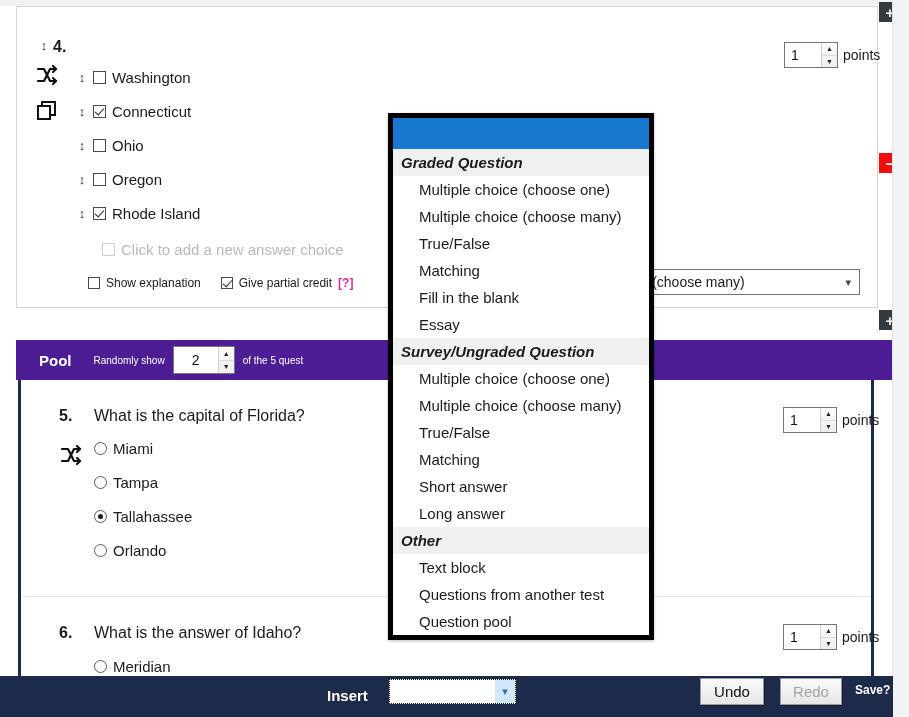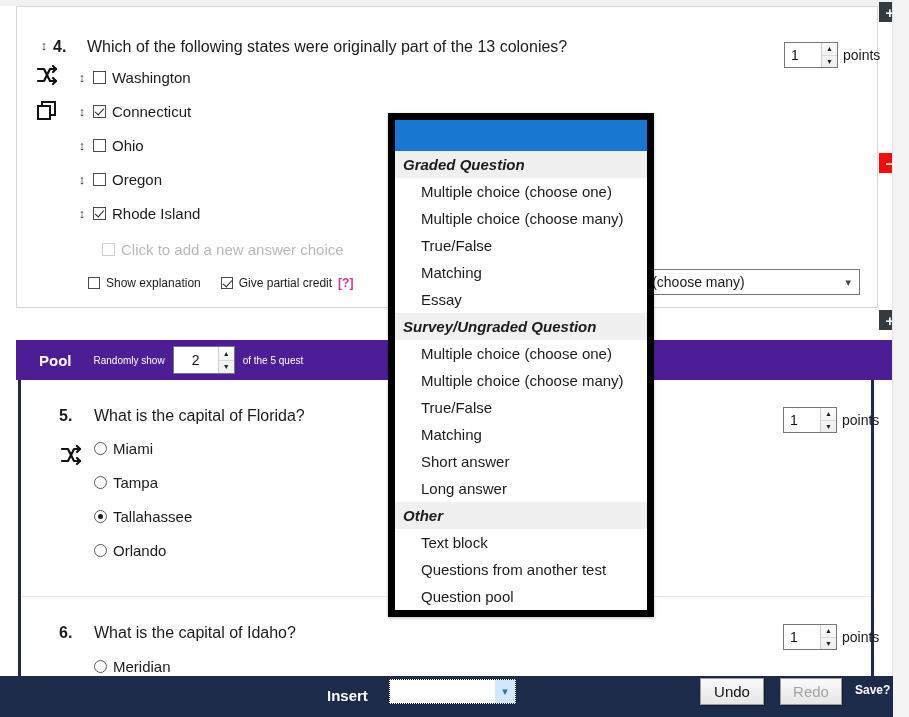--- a/index.html
+++ b/index.html
@@ -304,21 +304,21 @@
     background: #1b1b1b;
   }
 
   
   .dropdown {
     position: absolute;
     left: 388px;
     top: 113px;
     width: 266px;
     background: #ffffff;
-    border: 7px solid #000000;
+    border: 5px solid #000000;
     box-sizing: border-box;
     z-index: 50;
     box-shadow: 0 1px 3px rgba(0,0,0,.25);
   }
   .dd-sel {
     height: 31px;
     background: #1878d0;
   }
   .dd-group {
     background: #f0f0f0;
@@ -429,21 +429,20 @@
           <polyline points="18,15 21,18 18,21"></polyline>
         </svg>
         <svg class="gutter-icon" style="margin-top:12px" viewBox="0 0 24 24" fill="none" stroke="#111" stroke-width="2">
           <rect x="3" y="7" width="12" height="13"></rect>
           <polyline points="7,7 7,3 20,3 20,16 16,16"></polyline>
         </svg>
       </div>
 
       <span class="drag-dot" style="position:absolute; left:22px; top:32px;">↕</span>
       <div class="q-number" style="left:36px; top:31px;">4.</div>
-      <div class="q-text" style="left:70px; top:31px;">Which of the following states were originally part of the 13 colonies?</div>
 
       <div class="choice-row" style="left:60px; top:62px;">
         <span class="drag-dot">↕</span>
         <span class="cb"></span>
         <span class="choice-label">Washington</span>
       </div>
       <div class="choice-row" style="left:60px; top:96px;">
         <span class="drag-dot">↕</span>
         <span class="cb checked"></span>
         <span class="choice-label">Connecticut</span>
@@ -547,21 +546,21 @@
           <span class="val">1</span>
           <span class="spin-btns">
             <span>▲</span>
             <span>▼</span>
           </span>
         </span>
         <span class="points-label">points</span>
       </div>
 
       <div class="q-number" style="left:38px; top:244px;">6.</div>
-      <div class="q-text" style="left:73px; top:244px;">What is the capital of Idaho?</div>
+      <div class="q-text" style="left:73px; top:244px;">What is the answer of Idaho?</div>
       <div class="choice-row" style="left:73px; top:277px; overflow:hidden; height:18px;">
         <span class="radio"></span>
         <span class="choice-label">Meridian</span>
       </div>
 
       <div class="points-wrap" style="left:762px; top:244px;">
         <span class="spinner">
           <span class="val">1</span>
           <span class="spin-btns">
             <span>▲</span>
@@ -588,20 +587,21 @@
   <div class="right-rail"></div>
 
   <div class="dropdown">
     <div class="dd-sel"></div>
 
     <div class="dd-group">Graded Question</div>
     <div class="dd-item">Multiple choice (choose one)</div>
     <div class="dd-item">Multiple choice (choose many)</div>
     <div class="dd-item">True/False</div>
     <div class="dd-item">Matching</div>
+    <div class="dd-item">Fill in the blank</div>
     <div class="dd-item">Essay</div>
 
     <div class="dd-group">Survey/Ungraded Question</div>
     <div class="dd-item">Multiple choice (choose one)</div>
     <div class="dd-item">Multiple choice (choose many)</div>
     <div class="dd-item">True/False</div>
     <div class="dd-item">Matching</div>
     <div class="dd-item">Short answer</div>
     <div class="dd-item">Long answer</div>
 

